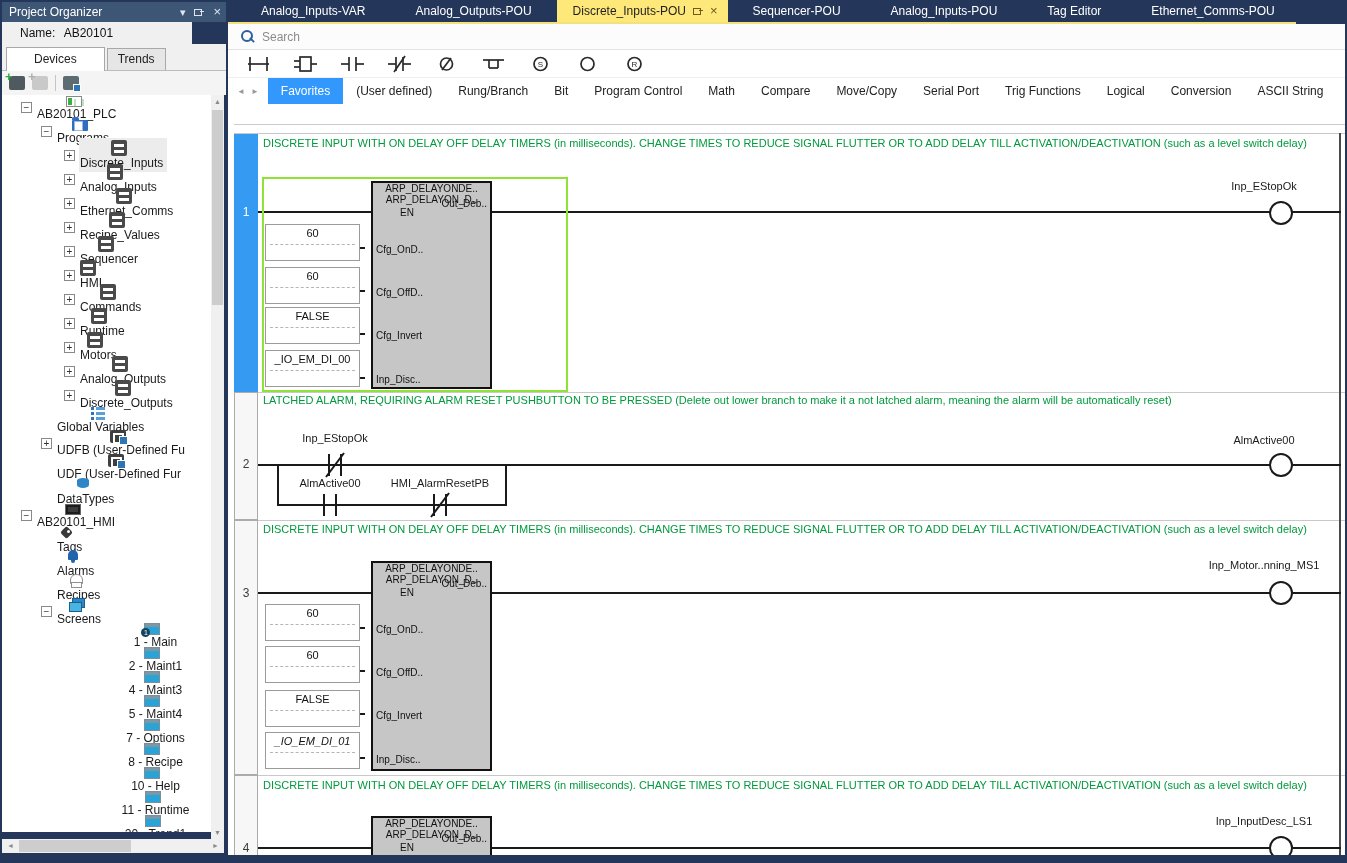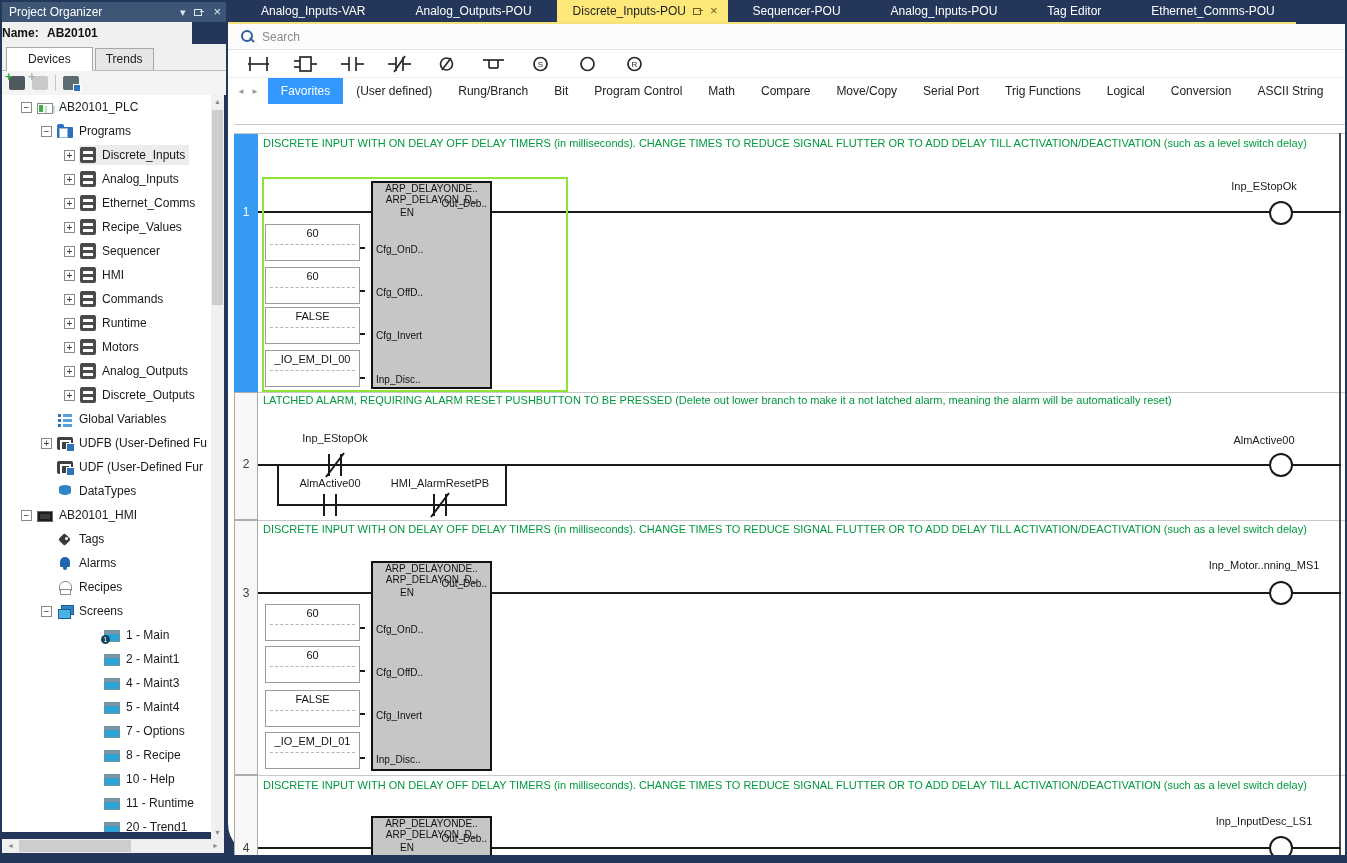--- a/index.html
+++ b/index.html
@@ -10,44 +10,44 @@
   
   .lp-h{position:absolute;left:2px;top:2px;width:224px;height:20px;background:#3d5676;color:#fff;
     font-size:12px;line-height:20px;padding-left:7px;}
   .lp-hicons{position:absolute;right:5px;top:0;height:20px;display:flex;gap:9px;align-items:center;color:#dfe6ee;font-size:11px;}
   .chev::before{content:"▾";}
   .closex::before{content:"×";font-size:13px;}
   .pinic{width:10px;height:10px;position:relative;display:inline-block;}
   .pinic::before{content:"";position:absolute;left:0;top:2px;width:6px;height:5px;border:1px solid #dfe6ee;}
   .pinic::after{content:"";position:absolute;left:6px;top:4px;width:4px;height:1px;background:#dfe6ee;}
   .lp-name{position:absolute;left:2px;top:22px;width:190px;height:22px;background:#f0f0f0;font-size:12px;
-    line-height:22px;padding-left:0;color:#111;font-weight:bold;}
+    line-height:22px;padding-left:18px;color:#111;}
   .lp-tabs{position:absolute;left:2px;top:44px;width:224px;height:27px;background:#f0f0f0;display:flex;
     align-items:flex-end;padding-left:4px;gap:2px;border-bottom:1px solid #bcbcbc;}
   .lptab{font-size:12px;padding:3px 10px 4px;border:1px solid #a8a8a8;border-bottom:none;background:#e6e6e6;color:#222;}
-  .lptab.active{background:#fff;padding:4px 21px 5px;margin-bottom:-1px;}
+  .lptab.active{background:#fff;padding:4px 27px 5px;margin-bottom:-1px;}
   .lp-tools{position:absolute;left:2px;top:71px;width:224px;height:24px;background:#f4f4f4;display:flex;
     align-items:center;gap:7px;padding-left:7px;}
   .tool{width:16px;height:14px;position:relative;border-radius:2px;}
   .t-add{background:#4e5a60;}
   .t-add::before{content:"+";position:absolute;left:-4px;top:-7px;color:#2fae3f;font-weight:bold;font-size:13px;}
   .t-del{background:#c9c9c9;}
   .t-del::before{content:"+";position:absolute;left:-4px;top:-7px;color:#a9b4a9;font-weight:bold;font-size:13px;}
   .tsep{width:1px;height:16px;background:#c5c5c5;}
   .t-cfg{background:#5d6b72;}
   .t-cfg::before{content:"";position:absolute;right:-2px;bottom:-2px;width:6px;height:6px;background:#2e75b6;border:1px solid #fff;}
   .lp-tree{position:absolute;left:2px;top:95px;width:209px;height:737px;background:#fff;overflow:hidden;}
   .trow{height:24px;display:flex;align-items:center;font-size:12px;color:#1a1a1a;white-space:nowrap;}
-  .lv0{padding-left:19px;}.lv1{padding-left:39px;}.lv2{padding-left:62px;}.lv3{padding-left:86px;}
+  .lv0{padding-left:19px;}.lv1{padding-left:39px;}.lv2{padding-left:62px;}.lv3{padding-left:86px;justify-content:center;}
   .exp{width:11px;height:11px;border:1px solid #898989;background:#fff;font-size:10px;line-height:9px;
     text-align:center;color:#333;margin-right:4px;flex:none;}
   .exp-minus::before{content:"−";}
   .exp-plus::before{content:"+";}
   .exp-none{visibility:hidden;}
-  .hl{display:flex;align-items:center;padding:2px 4px 2px 1px;}
+  .hl{display:flex;align-items:center;padding:2px 4px 2px 1px;flex-direction:column;}
   .sel .hl{background:#ececec;}
   .ticon{width:16px;height:16px;margin-right:6px;position:relative;flex:none;display:inline-block;}
   .ic-plc{border:1px solid #8a8a8a;background:#fff;height:11px;margin-top:2px;}
   .ic-plc::before{content:"";position:absolute;left:1px;top:1px;bottom:1px;width:4px;background:#3fae49;}
   .ic-plc::after{content:"";position:absolute;left:7px;top:2px;width:6px;height:7px;border-left:2px solid #bde4c0;border-right:2px solid #bde4c0;}
   .ic-folder{background:#2f6fc1;border-radius:1px;height:11px;margin-top:3px;}
   .ic-folder::before{content:"";position:absolute;top:-3px;left:0;width:7px;height:3px;background:#2f6fc1;border-radius:2px 2px 0 0;}
   .ic-folder::after{content:"";position:absolute;left:2px;top:1px;width:7px;height:8px;background:#fff;border:1px solid #9db8d6;}
   .ic-ladder{background:#4a4a4a;border-radius:2px;}
   .ic-ladder::before{content:"";position:absolute;left:3px;right:3px;top:4px;height:3px;background:#fff;box-shadow:0 6px 0 #fff;}
@@ -85,21 +85,21 @@
   
   .tabstrip{position:absolute;left:228px;top:0;width:1119px;height:22px;display:flex;padding-left:8px;}
   .etab{height:22px;line-height:22px;padding:0 25px;color:#fff;font-size:12px;white-space:nowrap;}
   .etab.active{background:#fde879;color:#1e1e1e;display:flex;align-items:center;gap:7px;padding:0 10px 0 16px;}
   .etab .pinic::before{border-color:#6b5d1f;}
   .etab .pinic::after{background:#6b5d1f;}
   .etab .closex{color:#6b5d1f;font-size:13px;}
   .tabunderline{position:absolute;left:228px;top:22px;width:1068px;height:2px;background:#f3e27c;}
 
   
-  .ebody{position:absolute;left:228px;top:24px;width:1117px;height:831px;background:#fff;border-radius:31px;}
+  .ebody{position:absolute;left:228px;top:24px;width:1117px;height:831px;background:#fff;}
   .searchbar{position:absolute;left:0;top:0;width:100%;height:26px;background:#fcfcfc;border-bottom:1px solid #e3e3e3;
     display:flex;align-items:center;gap:8px;padding-left:13px;}
   .sicon{width:13px;height:13px;position:relative;}
   .sicon::before{content:"";position:absolute;left:0;top:0;width:8px;height:8px;border:2px solid #2c5f9e;border-radius:50%;}
   .sicon::after{content:"";position:absolute;left:8px;top:9px;width:6px;height:2px;background:#2c5f9e;transform:rotate(45deg);}
   .stext{color:#8b8b8b;font-size:12px;}
   .toolbox{position:absolute;left:0;top:26px;width:100%;height:28px;background:#fff;display:flex;align-items:center;
     gap:20px;padding-left:17px;border-bottom:1px solid #efefef;}
   .tbi{width:27px;height:22px;}
   .tbi line{stroke:#2a2a2a;stroke-width:1.7;}
@@ -604,21 +604,21 @@
           <span class="dash"></span>
         </div>
       <div class="ibox" style="top:521px;">
           <span class="val">60</span>
           <span class="dash"></span>
         </div>
       <div class="ibox" style="top:565px;">
           <span class="val">FALSE</span>
           <span class="dash"></span>
         </div>
-      <div class="ibox" style="top:607px;">
+      <div class="ibox" style="top:607px;font-style:italic;">
           <span class="val">_IO_EM_DI_01</span>
           <span class="dash"></span>
         </div>
       <div class="clabel" style="left:950px;top:434px;">Inp_Motor..nning_MS1</div>
       <svg class="coil" style="left:1033px;top:454px;">
           <circle cx="14" cy="14" r="11"></circle>
         </svg>
 
       <div class="rcomment" style="top:654px;">DISCRETE INPUT WITH ON DELAY OFF DELAY TIMERS (in milliseconds).  CHANGE TIMES TO REDUCE SIGNAL FLUTTER OR TO ADD DELAY TILL ACTIVATION/DEACTIVATION (such as a level switch delay)</div>
       <div class="rline" style="left:24px;top:722px;width:1083px;"></div>

